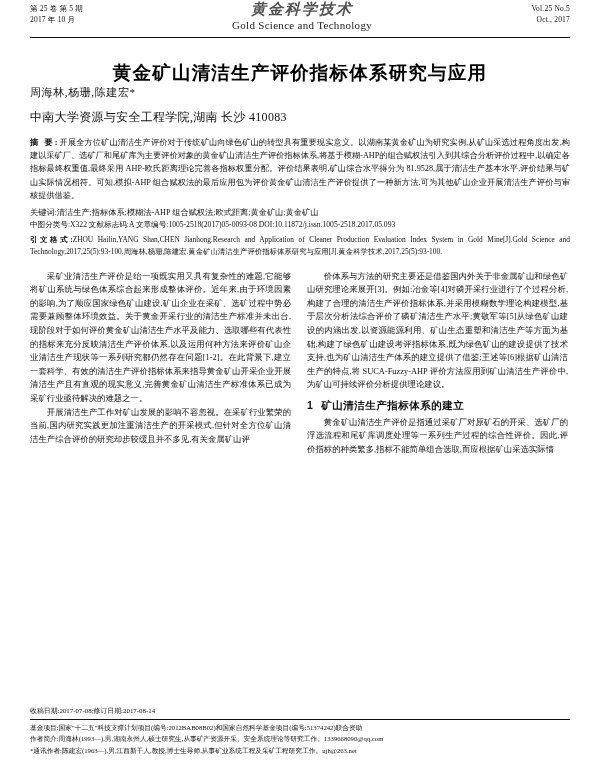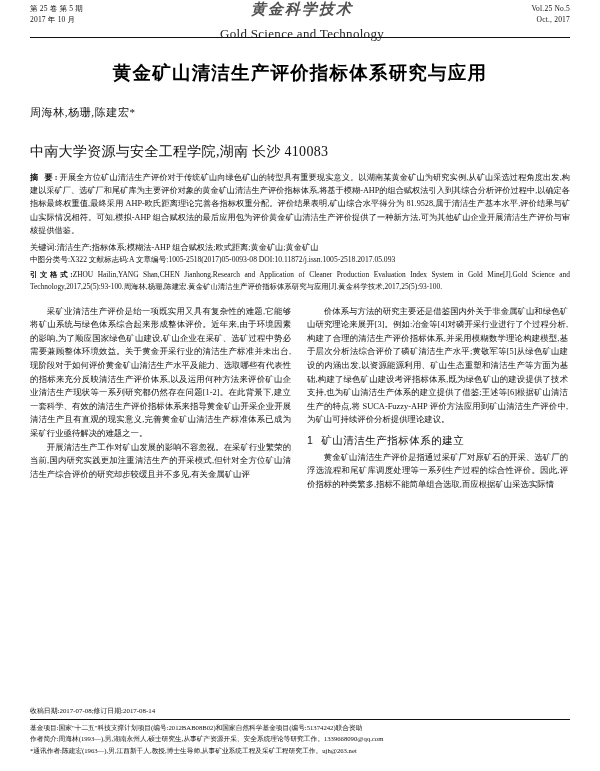--- a/index.html
+++ b/index.html
@@ -52,44 +52,43 @@
   .journal-cn {
     font-family: "Liberation Serif", serif;
     font-size: 15px;
     font-weight: bold;
     letter-spacing: 2px;
     color: #2b2b2b;
     font-style: italic;
     opacity: 0.82;
   }
   .journal-en {
-    font-size: 13px;
+    font-size: 11px;
     letter-spacing: 0.3px;
     color: #222;
-    margin-top: 7px;
+    margin-top: 0;
   }
 
   
   .title {
     margin-top: 22px;
     text-align: center;
     font-family: "Liberation Sans", sans-serif;
     font-weight: bold;
     font-size: 18.5px;
     letter-spacing: 1.2px;
     color: #000;
   }
   .authors {
-    margin-top: 20px;
     font-size: 11px;
     letter-spacing: 0.6px;
   }
   .affiliation {
-    margin-top: 23px;
-    font-size: 14px;
+    margin-top: 9px;
+    font-size: 12px;
     letter-spacing: 0.3px;
     color: #111;
   }
 
   
   .abstract {
     margin-top: 10px;
     font-size: 8.2px;
     line-height: 13.2px;
     text-align: justify;
@@ -133,21 +132,21 @@
     text-align: justify;
     text-justify: inter-ideograph;
   }
   .col p {
     margin: 0;
     text-indent: 2em;
   }
   .sec-head {
     margin: 7px 0 3px 0;
     font-family: "Liberation Sans", sans-serif;
-    font-weight: normal;
+    font-weight: bold;
     font-size: 10.5px;
     letter-spacing: 0.5px;
     text-indent: 0;
   }
   .sec-head .num { margin-right: 8px; }
 
   
   .footnotes {
     position: absolute;
     left: 30px;

